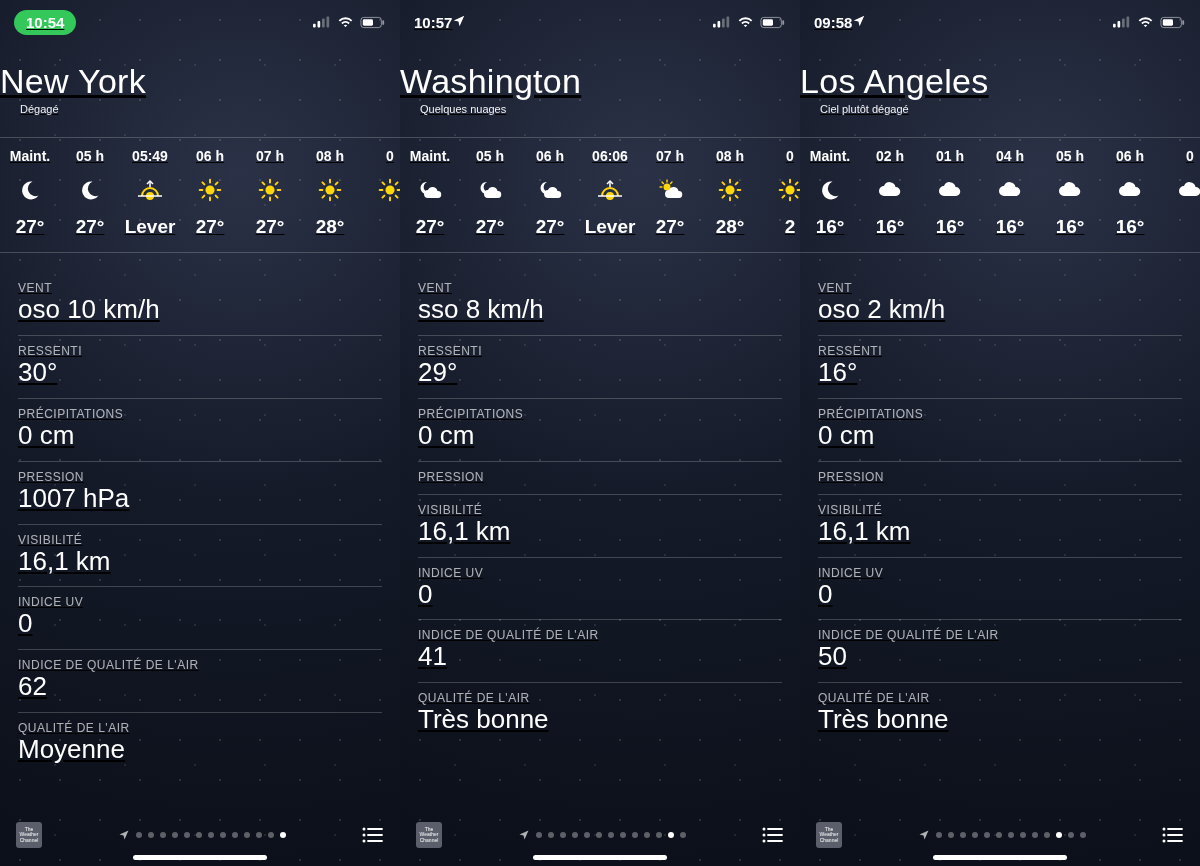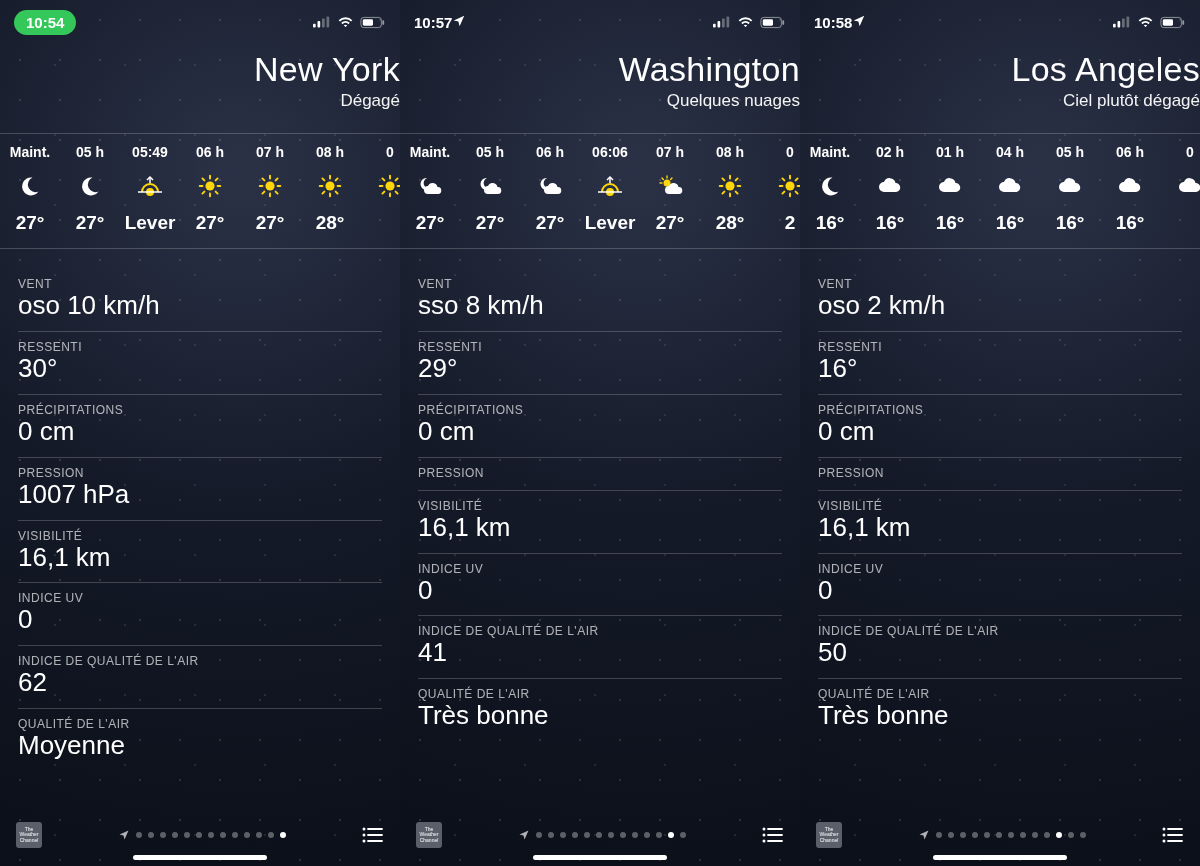--- a/index.html
+++ b/index.html
@@ -1,36 +1,36 @@
 <!DOCTYPE html>
 <html><head>
 <meta charset="utf-8">
 <style>
   * { margin: 0; padding: 0; box-sizing: border-box; }
   html, body { width: 1200px; height: 866px; overflow: hidden; font-family: -apple-system, "Helvetica Neue", Arial, sans-serif; background:#000; }
-  .row { display:flex; width:1200px; height:762px; }
+  .row { display:flex; width:1200px; height:762px;text-decoration:underline; }
   .phone { position:relative; width:400px; height:866px; color:#fff; background:radial-gradient(circle at 60% 20%, #2b3247 0%, #141a28 45%, #0b0f19 100%); overflow:hidden; }
   .stars::before{
     content:""; position:absolute; inset:0; pointer-events:none;
     background-image:
       radial-gradient(#ffffff22 1px, transparent 1px),
       radial-gradient(#ffffff18 1px, transparent 1px);
     background-size: 40px 40px, 70px 70px;
     background-position: 0 0, 20px 30px;
   }
   
   .statusbar { position:relative; height:44px; display:flex; align-items:center; justify-content:space-between; padding:0 14px; font-size:15px; font-weight:600; z-index:3;}
   .time-pill { background:#34c759; color:#fff; padding:4px 12px; border-radius:16px; font-weight:700; }
   .time-plain { display:flex; align-items:center; }
   .status-icons { display:flex; align-items:center; gap:6px; }
   .status-icons svg { display:block; }
   
-  .header { text-align:right; margin-top:6px; z-index:2; position:relative;}
+  .header { text-align:left; margin-top:18px; z-index:2; position:relative;}
   .city { font-size:34px; font-weight:400; letter-spacing:0.3px;}
-  .cond { font-size:17px; font-weight:400; opacity:0.95; margin-top:2px;}
+  .cond { font-size:11px; font-weight:400; opacity:0.95; margin-top:2px;padding-left:20px;}
   
   .hourly { margin-top:22px; border-top:0.5px solid #ffffff33; border-bottom:0.5px solid #ffffff33; display:flex; overflow:hidden; padding:10px 0 14px 0; z-index:2; position:relative;}
   .hr { flex:0 0 60px; text-align:center; display:flex; flex-direction:column; align-items:center; gap:12px; padding:0 2px;}
   .hr .t { font-size:14px; font-weight:600; white-space:nowrap;}
   .hr.now .t { font-weight:700; }
   .hr .ic { height:28px; display:flex; align-items:center; justify-content:center;}
   .hr .temp { font-size:19px; font-weight:600;}
   .hr.now .temp { font-weight:700; }
   
   .details { padding:0 18px; margin-top:20px; position:relative; z-index:2;}
@@ -470,21 +470,21 @@
               <circle cx="2" cy="15" r="1.5"></circle>
             </g>
           </svg>
         </div>
       </div>
       <div class="homebar"></div>
     </div>
     <div class="phone stars">
       <div class="statusbar">
         <div class="time-plain">
-          <span>10:58</span>
+          <span>09:58</span>
           <span><svg width="14" height="14" viewBox="0 0 24 24">
               <path fill="#fff" d="M3 11l18-8-8 18-2-8z"></path>
             </svg></span>
         </div>
         <div class="status-icons">
           <span>
             <svg width="18" height="12" viewBox="0 0 20 12">
               <rect x="0" y="8" width="3" height="4" rx="1" fill="#fff"></rect>
               <rect x="5" y="5" width="3" height="7" rx="1" fill="#fff"></rect>
               <rect x="10" y="2" width="3" height="10" rx="1" fill="#ffffff55"></rect>

